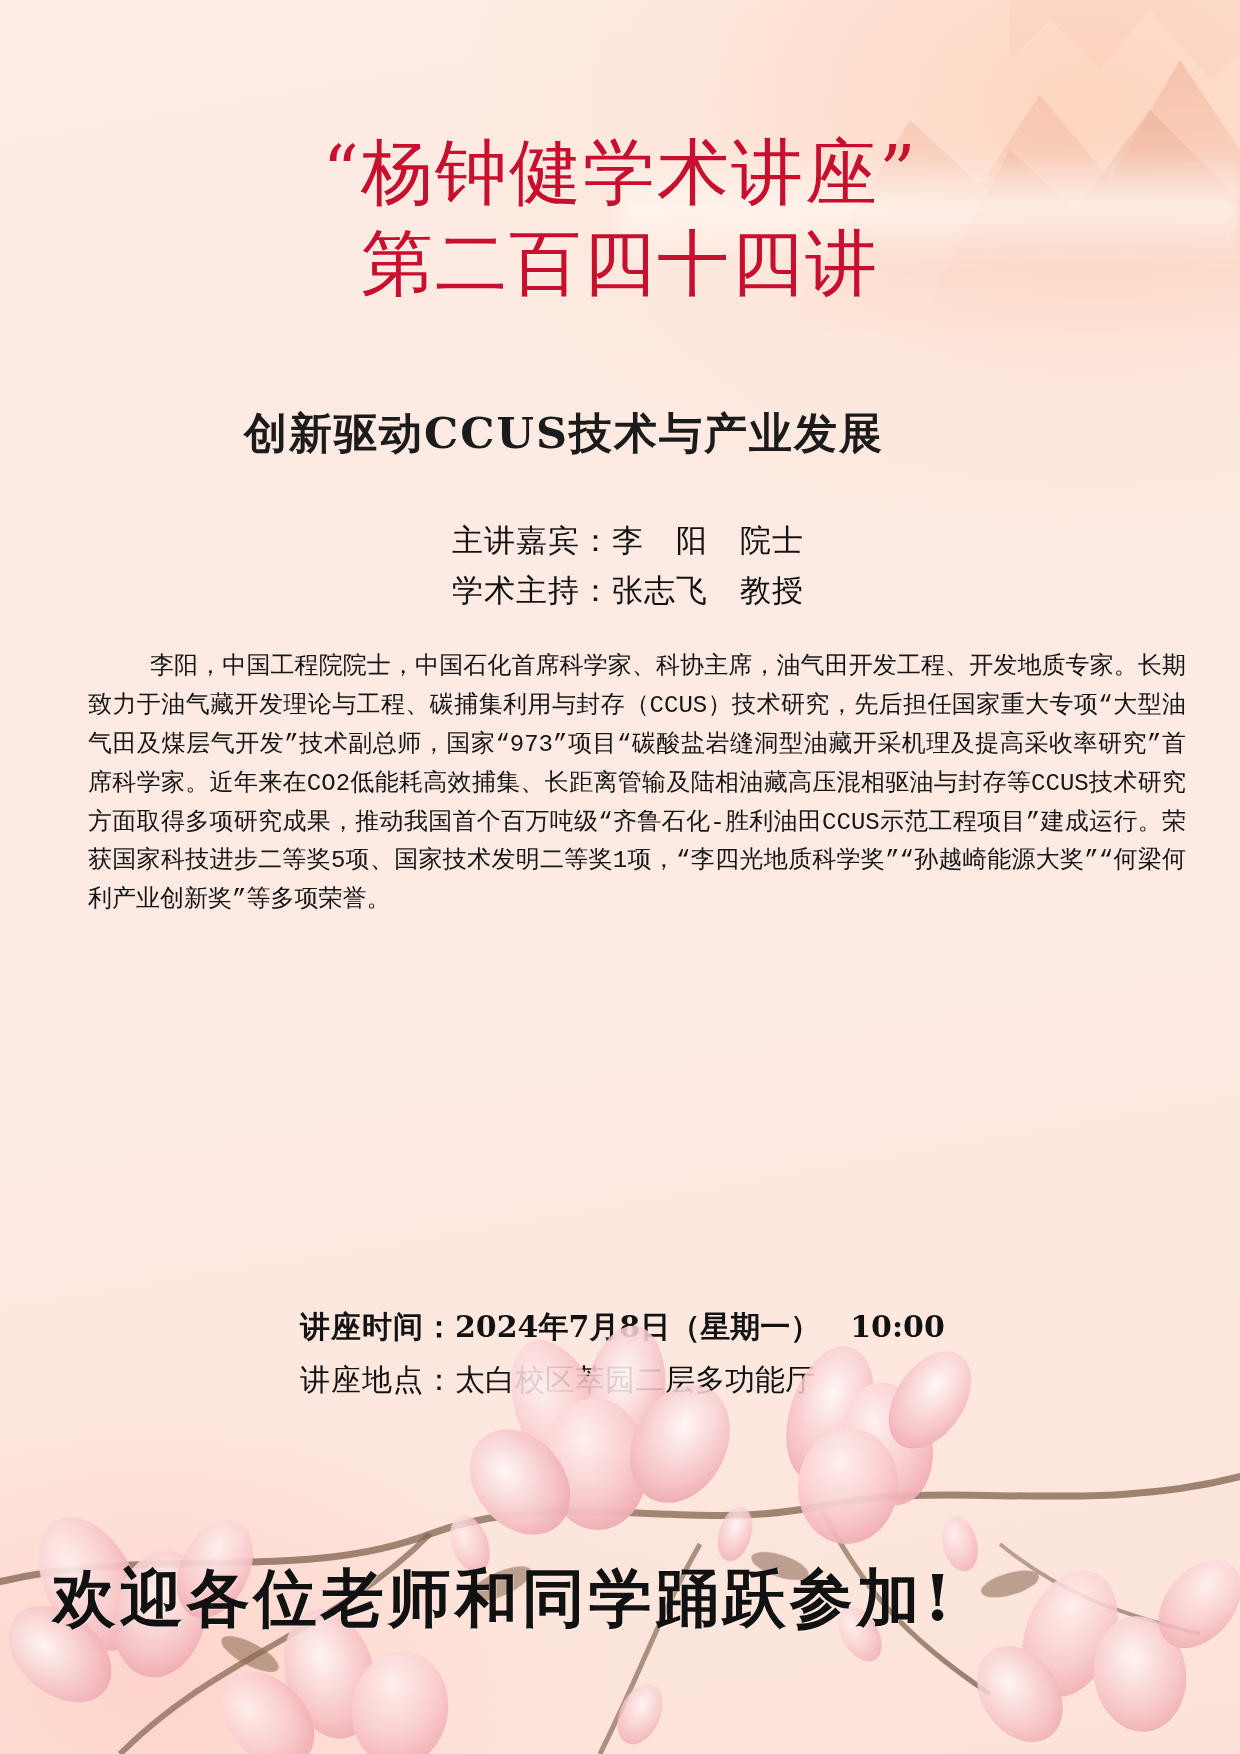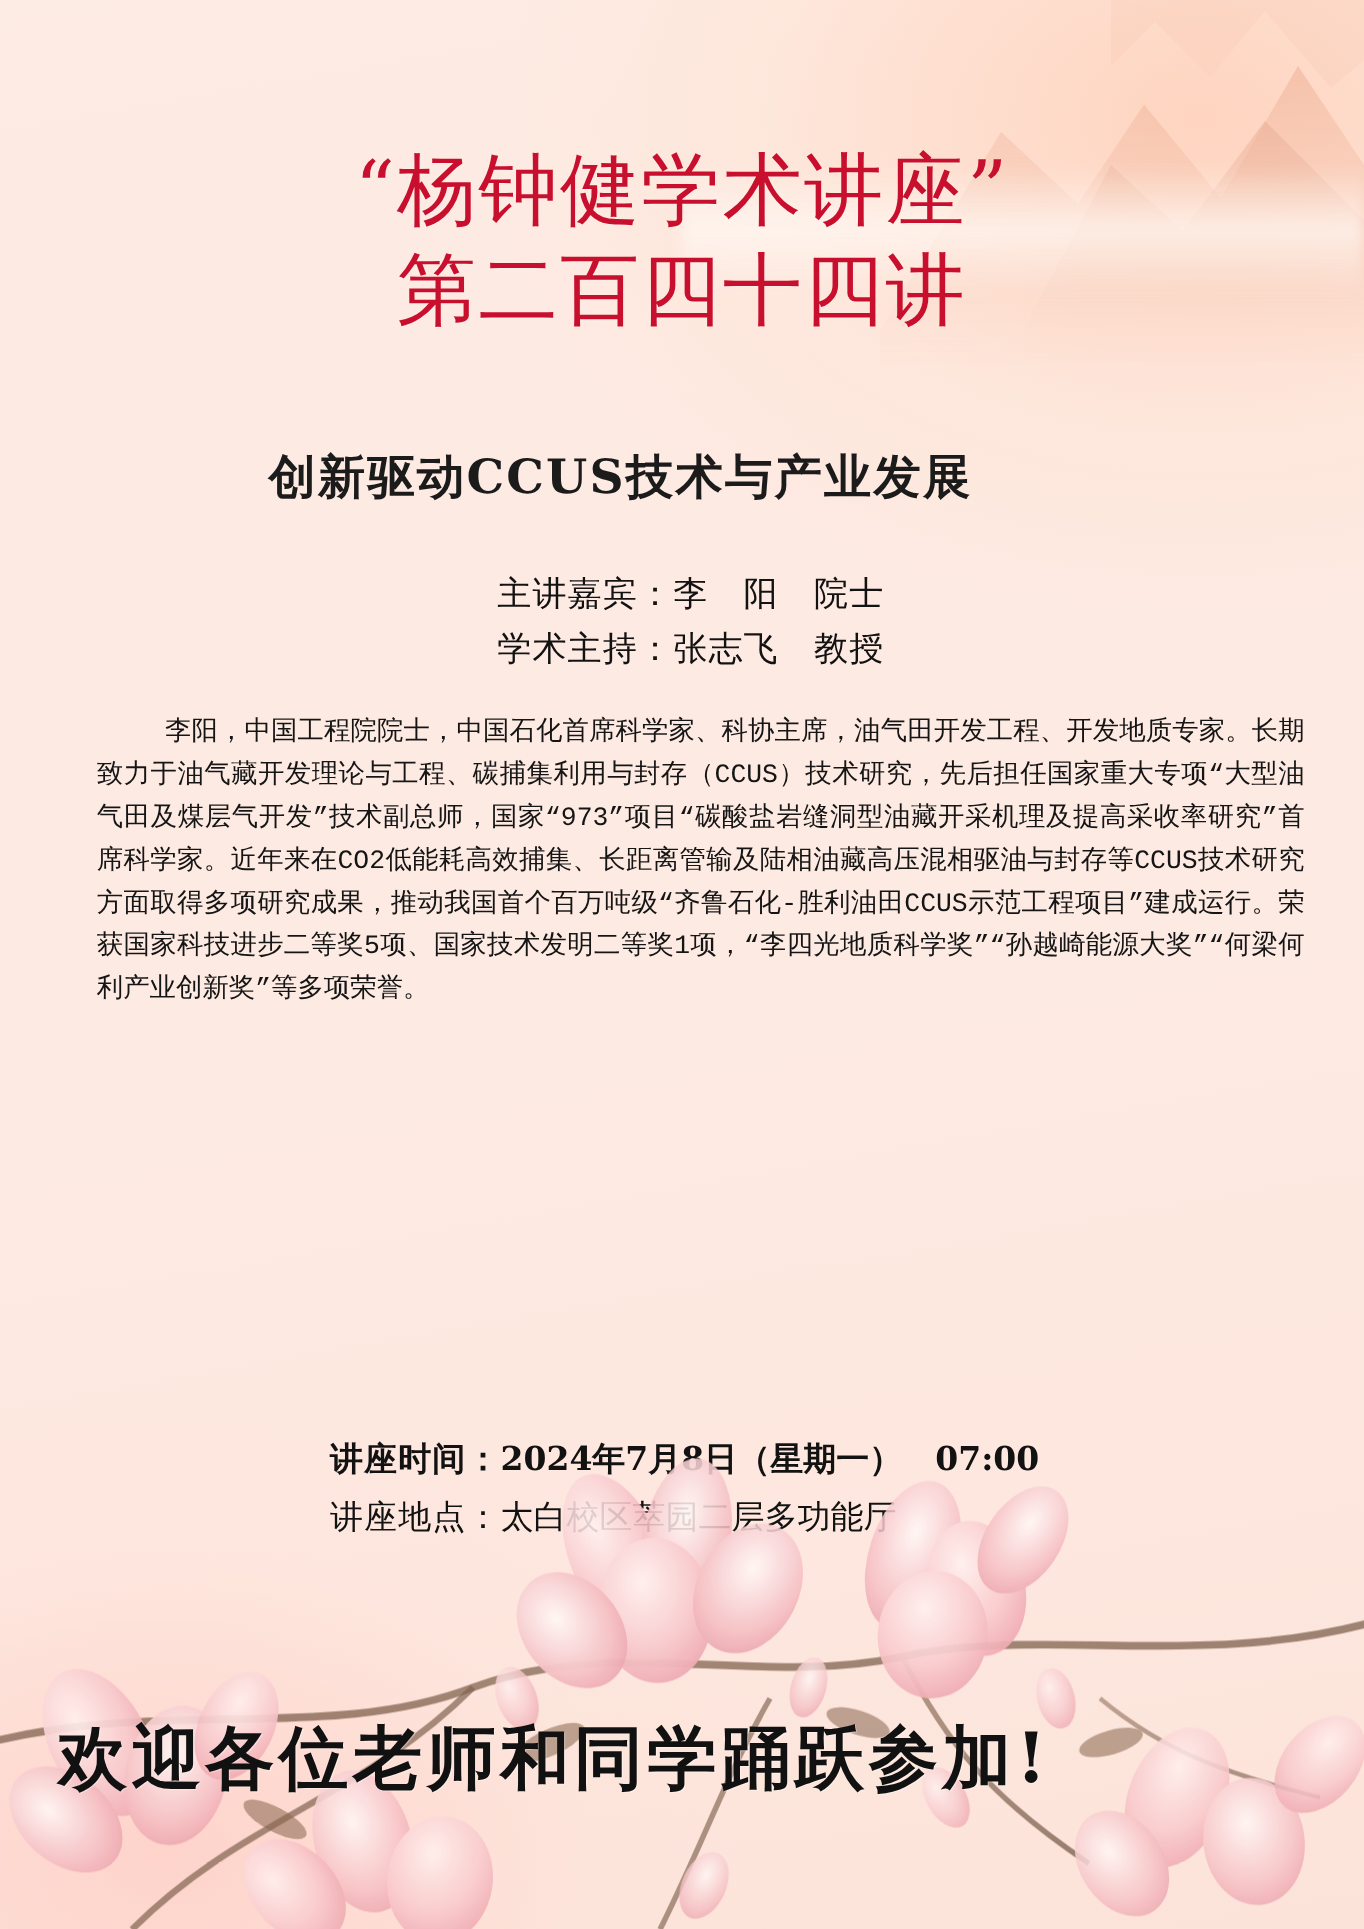--- a/index.html
+++ b/index.html
@@ -190,21 +190,21 @@
 
   <div class="speakers">
     <div>主讲嘉宾：李　阳　院士</div>
     <div>学术主持：张志飞　教授</div>
   </div>
 
   <div class="bio">李阳，中国工程院院士，中国石化首席科学家、科协主席，油气田开发工程、开发地质专家。长期致力于油气藏开发理论与工程、碳捕集利用与封存（CCUS）技术研究，先后担任国家重大专项“大型油气田及煤层气开发”技术副总师，国家“973”项目“碳酸盐岩缝洞型油藏开采机理及提高采收率研究”首席科学家。近年来在CO2低能耗高效捕集、长距离管输及陆相油藏高压混相驱油与封存等CCUS技术研究方面取得多项研究成果，推动我国首个百万吨级“齐鲁石化-胜利油田CCUS示范工程项目”建成运行。荣获国家科技进步二等奖5项、国家技术发明二等奖1项，“李四光地质科学奖”“孙越崎能源大奖”“何梁何利产业创新奖”等多项荣誉。</div>
 
   <div class="info">
     <div class="info-row bold">
-      <span class="label">讲座时间：</span><span>2024年7月8日（星期一）　07:00</span>
+      <span class="label">讲座时间：</span><span>2024年7月8日（星期一）　10:00</span>
     </div>
     <div class="info-row">
       <span class="label">讲座地点：</span><span>太白校区萃园二层多功能厅</span>
     </div>
   </div>
 
   <svg class="flowers" viewBox="0 0 1240 640" preserveAspectRatio="none">
     <defs>
       <radialGradient id="petal" cx="40%" cy="30%" r="75%">
         <stop offset="0%" stop-color="#fff2f0"></stop>

